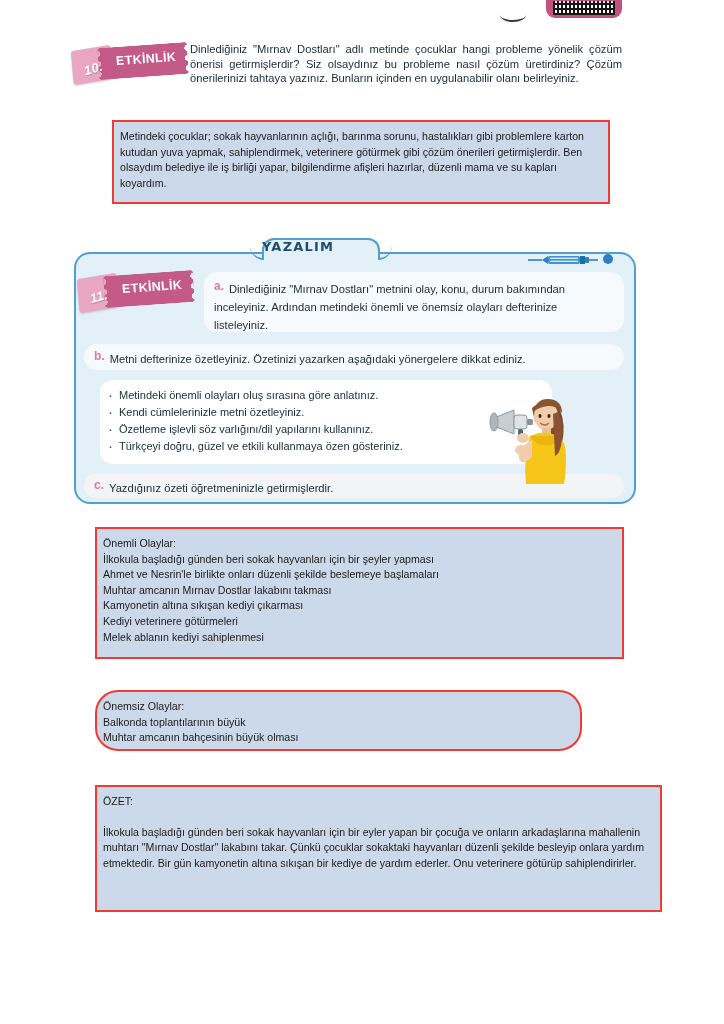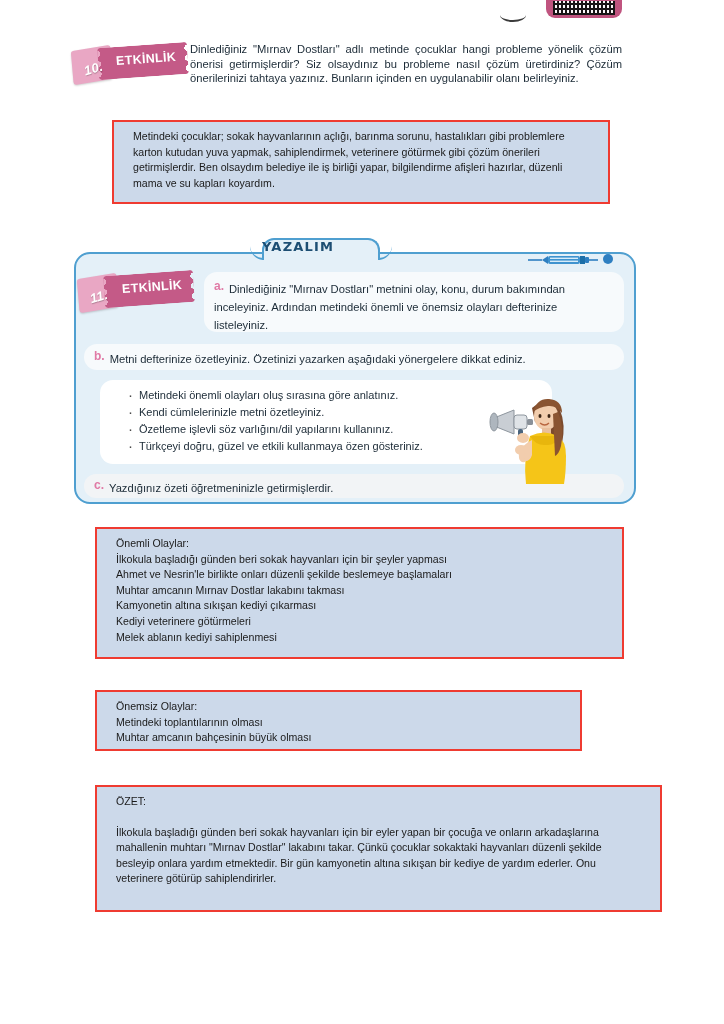--- a/index.html
+++ b/index.html
@@ -126,21 +126,21 @@
     color: #1b2a36;
     text-align: justify;
   }
 
   
   .answer-box {
     position: absolute;
     border: 2px solid #ef3b31;
     background: #ccd9ea;
     box-sizing: border-box;
-    padding: 7px 19px;
+    padding: 7px 6px;
   }
   .answer-box p {
     margin: 0;
     font-size: 10.6px;
     line-height: 15.6px;
     color: #1a1a1a;
   }
   .answer-box p.spacer {
     height: 15px;
   }
@@ -333,21 +333,21 @@
   <div class="subbox" style="left:204px; top:272px; width:420px; height:60px; padding:7px 10px;">
     <span class="sub-letter" style="float:left; margin-right:5px;">a.</span>
     <span class="sub-text">Dinlediğiniz "Mırnav Dostları" metnini olay, konu, durum bakımından inceleyiniz. Ardından metindeki önemli ve önemsiz olayları defterinize listeleyiniz.</span>
   </div>
 
   <div class="subbox" style="left:84px; top:344px; width:540px; height:26px; padding:5px 10px;">
     <span class="sub-letter" style="float:left; margin-right:5px;">b.</span>
     <span class="sub-text">Metni defterinize özetleyiniz. Özetinizi yazarken aşağıdaki yönergelere dikkat ediniz.</span>
   </div>
 
-  <div class="subbox" style="left:100px; top:380px; width:452px; height:84px; padding:7px 26px; background:#ffffff;">
+  <div class="subbox" style="left:100px; top:380px; width:452px; height:84px; padding:7px 6px; background:#ffffff;">
     <ul class="bullet-list">
       <li>Metindeki önemli olayları oluş sırasına göre anlatınız.</li>
       <li>Kendi cümlelerinizle metni özetleyiniz.</li>
       <li>Özetleme işlevli söz varlığını/dil yapılarını kullanınız.</li>
       <li>Türkçeyi doğru, güzel ve etkili kullanmaya özen gösteriniz.</li>
     </ul>
   </div>
 
   <svg class="girl" viewBox="0 0 86 98">
 
@@ -391,23 +391,23 @@
   <div class="answer-box" style="left:95px; top:527px; width:529px; height:132px;">
     <p>Önemli Olaylar:</p>
     <p>İlkokula başladığı günden beri sokak hayvanları için bir şeyler yapması</p>
     <p>Ahmet ve Nesrin'le birlikte onları düzenli şekilde beslemeye başlamaları</p>
     <p>Muhtar amcanın Mırnav Dostlar lakabını takması</p>
     <p>Kamyonetin altına sıkışan kediyi çıkarması</p>
     <p>Kediyi veterinere götürmeleri</p>
     <p>Melek ablanın kediyi sahiplenmesi</p>
   </div>
 
-  <div class="answer-box" style="left:95px; top:690px; width:487px; height:61px;">
+  <div class="answer-box" style="left:95px; top:690px; width:487px; height:61px;border-radius:23px;">
     <p>Önemsiz Olaylar:</p>
-    <p>Metindeki toplantılarının olması</p>
+    <p>Balkonda toplantılarının büyük</p>
     <p>Muhtar amcanın bahçesinin büyük olması</p>
   </div>
 
   <div class="answer-box" style="left:95px; top:785px; width:567px; height:127px;">
     <p>ÖZET:</p>
     <p class="spacer"></p>
     <p>İlkokula başladığı günden beri sokak hayvanları için bir  eyler yapan bir çocuğa ve onların arkadaşlarına mahallenin muhtarı "Mırnav Dostlar" lakabını takar. Çünkü çocuklar sokaktaki hayvanları düzenli şekilde besleyip onlara yardım etmektedir. Bir gün kamyonetin altına sıkışan bir kediye de yardım ederler. Onu veterinere götürüp sahiplendirirler.</p>
   </div>
 
 </div>

